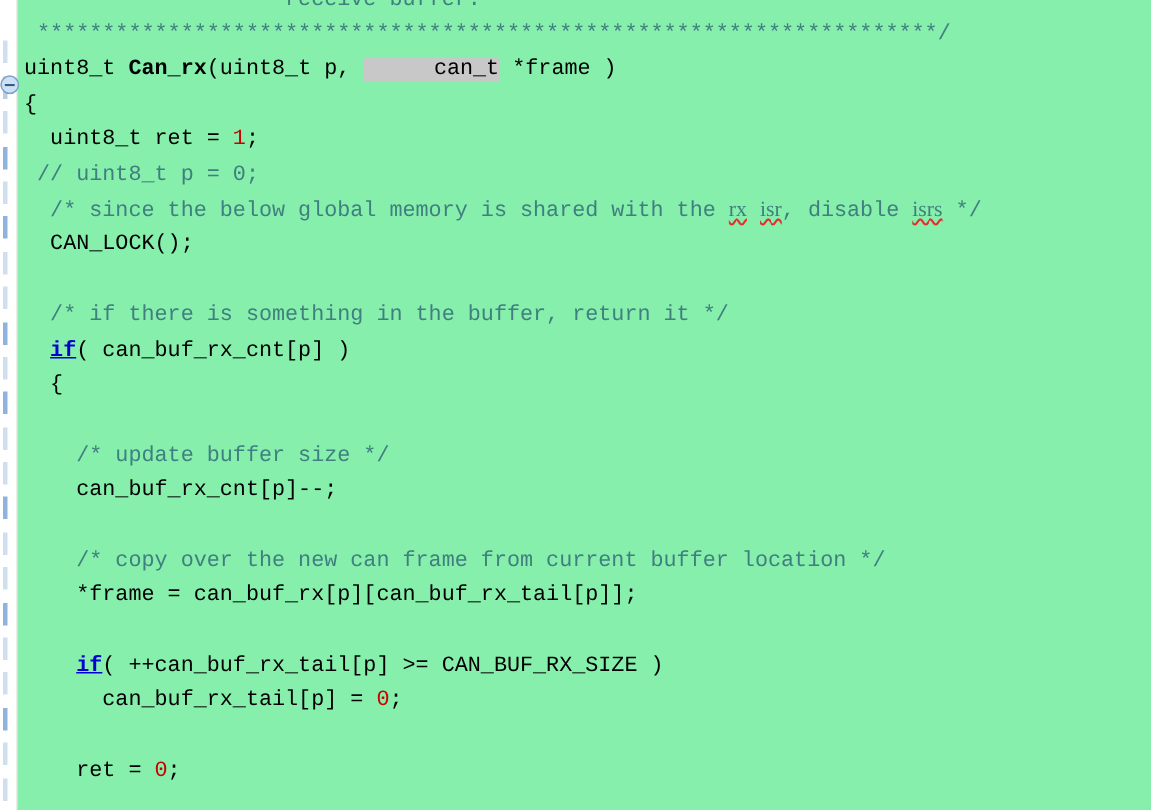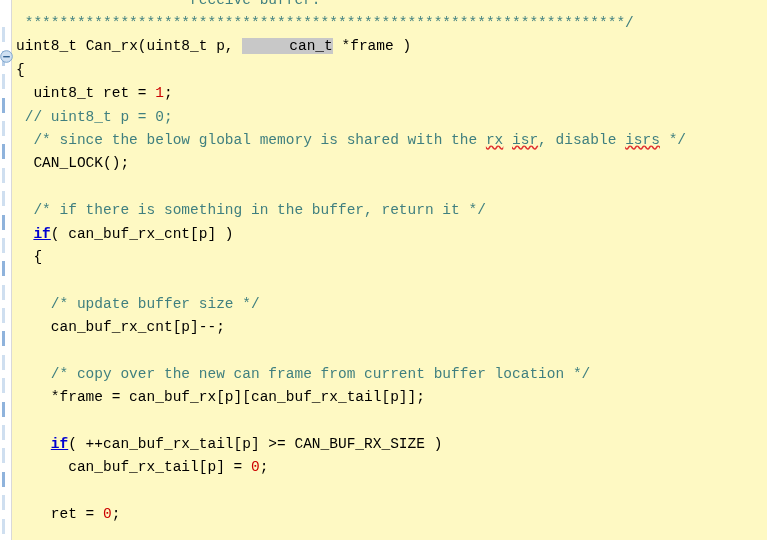--- a/index.html
+++ b/index.html
@@ -11,21 +11,21 @@
     width: 767px;
     height: 540px;
     overflow: hidden;
     font-family: "Liberation Mono", "DejaVu Sans Mono", monospace;
   }
 
   #editor {
     position: relative;
     width: 767px;
     height: 540px;
-    background: #fef9c3;
+    background: #86efac;
     display: flex;
     flex-direction: row;
     align-items: stretch;
   }
 
   
   .gutter {
     position: relative;
     width: 12px;
     min-width: 12px;
@@ -76,32 +76,33 @@
     color: #000000;
     padding-left: 4px;
     letter-spacing: 0px;
   }
 
   
   .tok-plain   { color: #000000; }
   .tok-kw      { color: #0000d0; font-weight: bold; text-decoration: underline; }
   .tok-comment { color: #3f7f7f; }
   .tok-num     { color: #cc0000; }
-  .tok-fn      { color: #000000; font-weight: normal; }
+  .tok-fn      { color: #000000; font-weight: bold; }
   .tok-macro   { color: #000000; }
   .tok-type    { color: #000000; margin-top: 15px; }
 
   .sel-hl {
     background: #c8c8c8;
     padding-left: 47px;
   }
 
   .misspell {
     text-decoration: underline wavy #e03030;
     text-decoration-skip-ink: none;
+    font-family: Liberation Serif, serif;
   }
 
   
   .clipped {
     height: 12px;
     line-height: 10px;
     overflow: hidden;
     font-size: 14.5px;
     white-space: pre;
     color: #3f7f7f;

